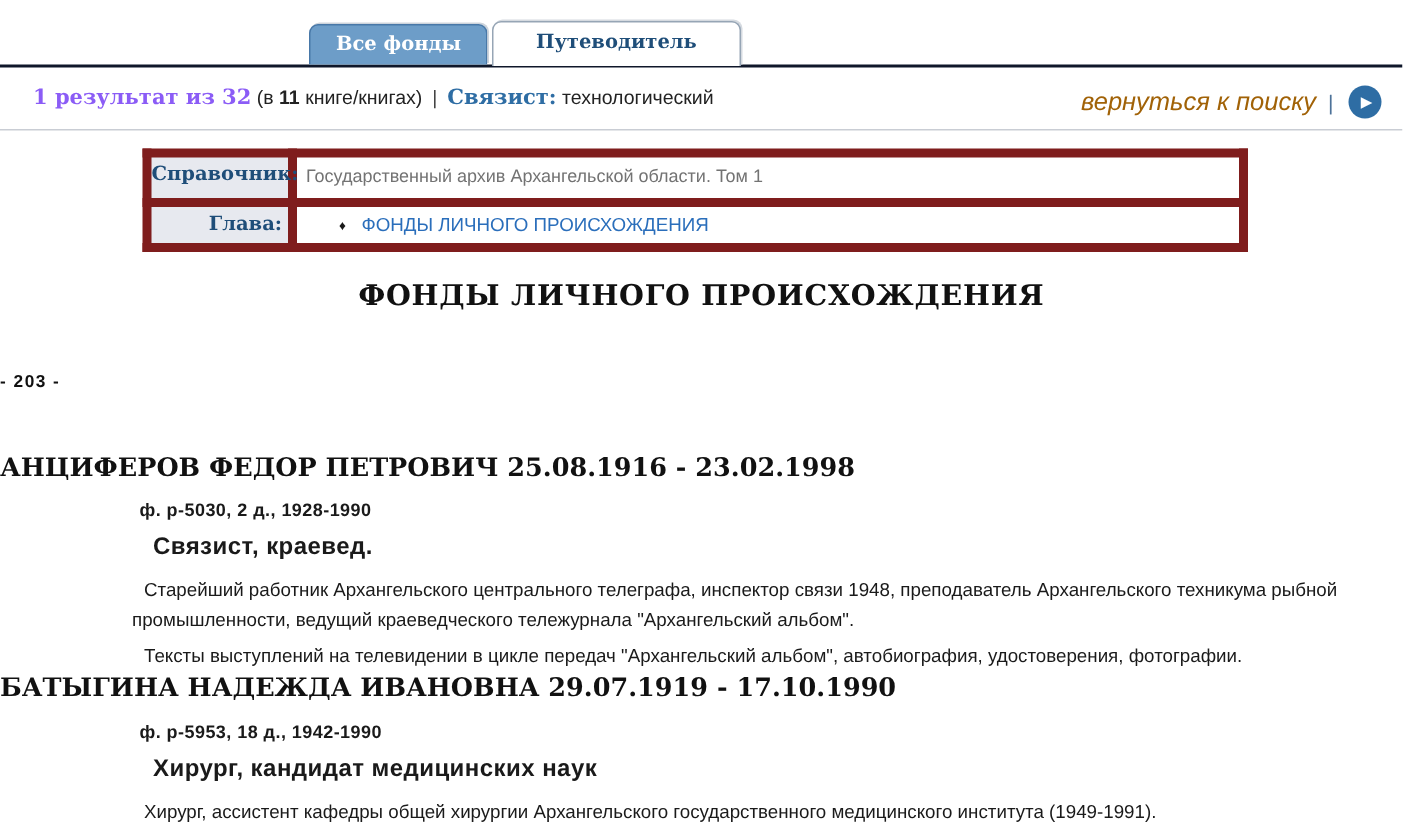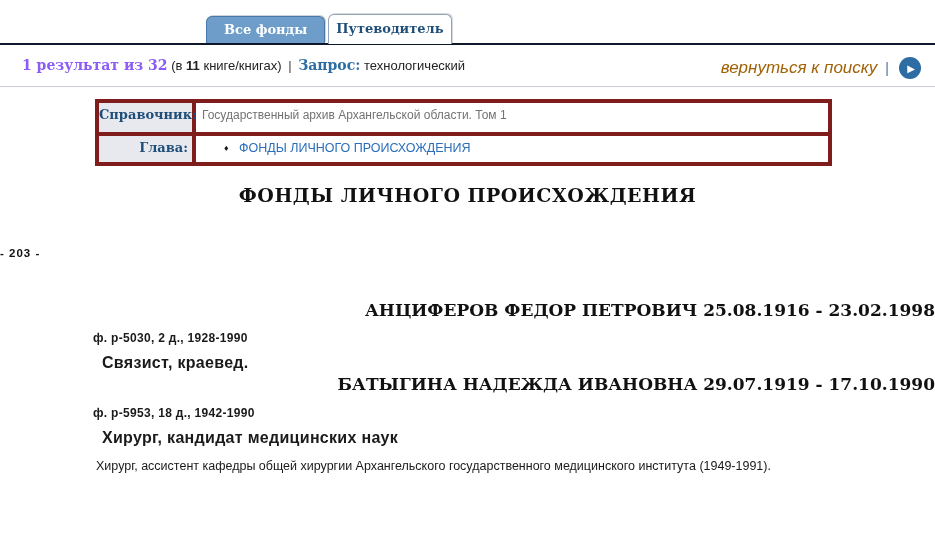--- a/index.html
+++ b/index.html
@@ -8,21 +8,21 @@
 
   
   .tabbar { display:flex; align-items:flex-end; padding:14px 0 0 206px;
             border-bottom:2px solid #0f172a; }
   .tab { background:#6D9DC8; border:1px solid #4878A8; border-bottom:none;
          border-radius:6px 6px 0 0; color:#ffffff; font-weight:bold;
          font-family:"DejaVu Serif", serif; font-size:13px;
          padding:5px 17px 6px; margin-right:3px; cursor:pointer;
          box-shadow:1px -1px 0 #cdd4dc; white-space:nowrap; }
   .tab.active { background:#ffffff; border:1px solid #96A5B5; border-bottom:none;
-                color:#1F4E79; margin-bottom:-1px; padding:6px 7px 8px;
+                color:#1F4E79; margin-bottom:-1px; padding:6px 28px 8px;
                 box-shadow:1px -1px 0 #d5dae0; }
 
   
   .results-bar { display:flex; justify-content:space-between; align-items:flex-start;
                  padding:12px 14px 0 22px; height:42px;
                  border-bottom:1px solid #C9CDD4; }
   .results-left { font-size:13px; color:#222; white-space:nowrap; }
   .count-bold { color:#8b5cf6; font-weight:bold; font-family:"DejaVu Serif", serif;
                 font-size:14px; }
   .books-bold { font-weight:bold; }
@@ -32,37 +32,37 @@
   .results-right { display:flex; align-items:center; white-space:nowrap; }
   .back-link { color:#a16207; font-size:17px; cursor:pointer;font-style:italic; }
   .back-pipe { color:#4D7299; font-size:14px; margin:0 10px 0 8px; }
   .circle-btn { width:22px; height:22px; border-radius:50%; background:#2E6DA4;
                 color:#fff; display:flex; align-items:center; justify-content:center;
                 font-size:10px; padding-left:2px; cursor:pointer; }
 
   
   table.ref { border-collapse:collapse; margin:12px 0 0 95px; width:737px;
               table-layout:fixed; }
-  table.ref td { border:4px solid #7f1d1d; vertical-align:top; }
+  table.ref td { border:6px solid #7f1d1d; vertical-align:top; }
   td.lbl { width:97px; background:#E7E9EF; text-align:right;
            font-family:"DejaVu Serif", serif; font-weight:bold; font-size:13px;
            color:#1F4E79; padding:4px 4px 0 0; }
   tr.row1 { height:33px; } tr.row2 { height:30px; }
   td.val { padding:5px 4px 0 6px; font-size:12px; color:#2E6DA4; }
   .ref-link { color:#737373; cursor:pointer; }
   .bullet { color:#1a1a1a; font-size:9px; margin-left:22px; vertical-align:1px; }
   .chap-link { color:#2A6EBB; font-size:12.5px; margin-left:7px; cursor:pointer; }
 
   
   .doc-title { text-align:center; font-family:"DejaVu Serif", serif;
                font-weight:bold; font-size:19px; letter-spacing:.5px;
                color:#111; margin-top:18px; }
   .page-num { font-weight:bold; font-size:11.5px;
               letter-spacing:1px; color:#111; margin-top:41px; }
-  .entry-heading { text-align:right; font-family:"DejaVu Serif", serif;
+  .entry-heading { text-align:left; font-family:"DejaVu Serif", serif;
                    font-weight:bold; font-size:17px; color:#111; }
   .h2-1 { margin-top:41px; } .h2-2 { margin-top:2px; }
   .content { padding:0 12px 0 88px; font-size:12.5px; color:#1a1a1a; }
   .fond-line { font-weight:bold; font-size:12px; letter-spacing:.3px;
                margin:11px 0 0 5px; }
   .profession { font-weight:bold; font-size:16px; letter-spacing:.3px;
                 margin:9px 0 0 5px; text-indent:9px; }
   .para { margin-top:9px; line-height:20px; text-indent:8px; }
   .para.tight { margin-top:4px; }
   .fond-line.second { margin-top:12px; }
@@ -75,21 +75,21 @@
   <div class="tab active">Путеводитель</div>
 </div>
 
 <div class="results-bar">
   <div class="results-left">
     <span class="count-bold">1 результат из 32</span>
     <span>(в</span>
     <span class="books-bold">11</span>
     <span>книге/книгах)</span>
     <span class="pipe">|</span>
-    <span class="query-label">Запрос:</span>
+    <span class="query-label">Связист:</span>
     <span>технологический</span>
   </div>
   <div class="results-right">
     <span class="back-link">вернуться к поиску</span>
     <span class="back-pipe">|</span>
     <span class="circle-btn">
         <span>▶</span>
       </span>
   </div>
 </div>
@@ -114,20 +114,22 @@
 
 <div class="doc-title">ФОНДЫ ЛИЧНОГО ПРОИСХОЖДЕНИЯ</div>
 
 <div class="page-num">- 203 -</div>
 
 <div class="entry-heading h2-1">АНЦИФЕРОВ ФЕДОР ПЕТРОВИЧ 25.08.1916 - 23.02.1998</div>
 
 <div class="content">
   <div class="fond-line">ф. р-5030, 2 д., 1928-1990</div>
   <div class="profession">Связист, краевед.</div>
+  <div class="para">Старейший работник Архангельского центрального телеграфа, инспектор связи 1948, преподаватель Архангельского техникума рыбной промышленности, ведущий краеведческого тележурнала "Архангельский альбом".</div>
+  <div class="para tight">Тексты выступлений на телевидении в цикле передач "Архангельский альбом", автобиография, удостоверения, фотографии.</div>
 </div>
 
 <div class="entry-heading h2-2">БАТЫГИНА НАДЕЖДА ИВАНОВНА 29.07.1919 - 17.10.1990</div>
 
 <div class="content">
   <div class="fond-line second">ф. р-5953, 18 д., 1942-1990</div>
   <div class="profession">Хирург, кандидат медицинских наук</div>
   <div class="para">Хирург, ассистент кафедры общей хирургии Архангельского государственного медицинского института (1949-1991).</div>
 </div>
 

